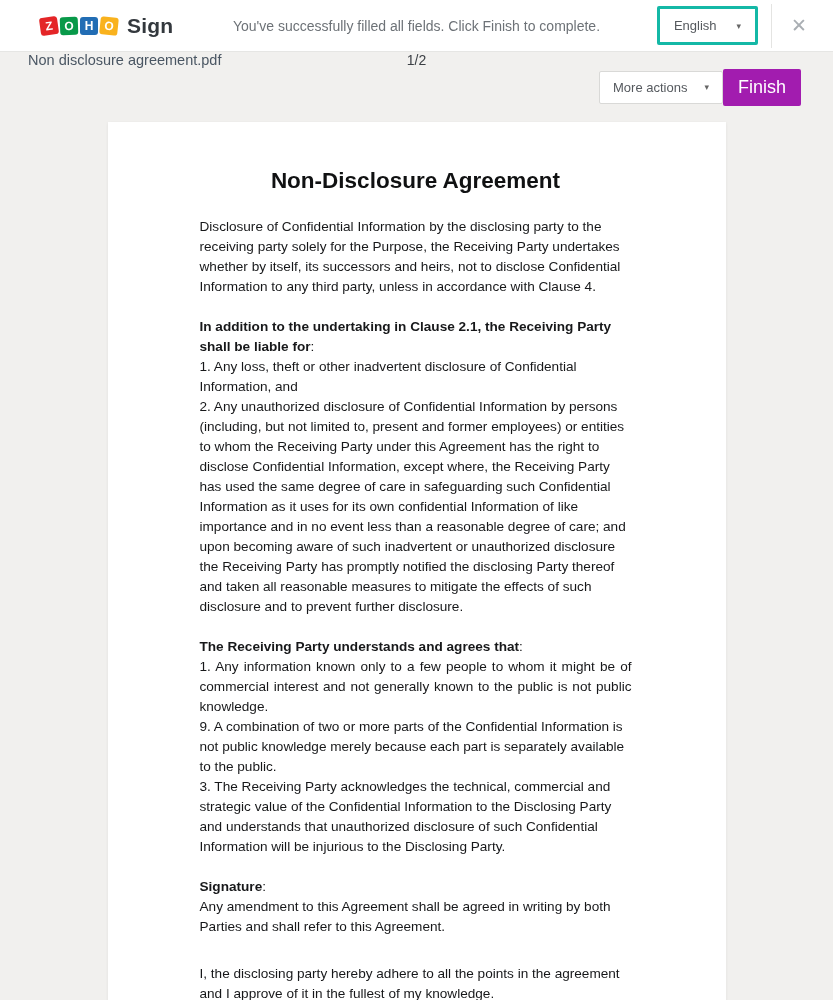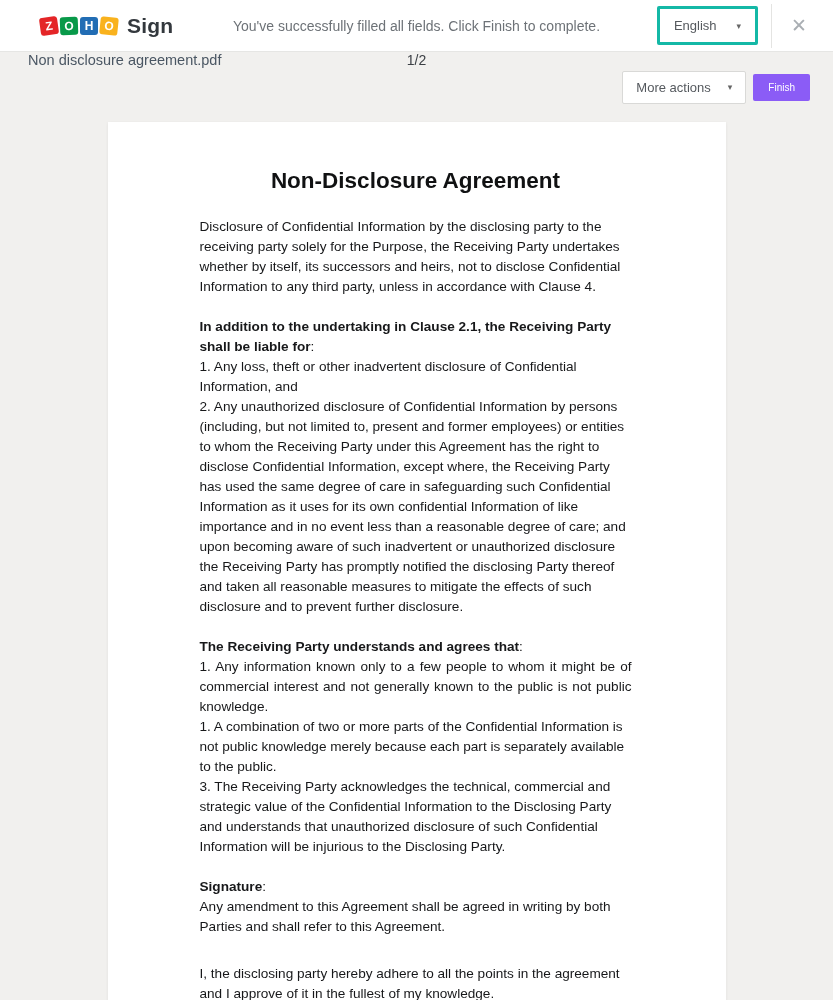--- a/index.html
+++ b/index.html
@@ -48,30 +48,30 @@
     color:#a9aeb3; font-size:19px; line-height:1; padding:2px 6px;
   }
 
   
   .toolbar { height:70px; display:flex; position:relative; }
   .doc-name { padding-left:28px; font-size:14.5px; color:#4a5663; }
   .page-indicator {
     position:absolute; left:50%; transform:translateX(-50%);
     font-size:14px; color:#3b3f44;
   }
-  .toolbar-right { margin-left:auto; display:flex; align-items:center; gap:7px; padding-right:23px; }
+  .toolbar-right { margin-left:auto; display:flex; align-items:center; padding-right:32px; }
   .more-actions {
     display:flex; align-items:center; gap:17px;
     background:#fff; border:1px solid #d9d9d7; border-radius:2px;
     padding:8px 13px; font-size:13px; color:#55595e; cursor:pointer;
     font-family:"Liberation Sans", sans-serif;
   }
   .finish-btn {
-    background:#8b5cf6; color:#ffffff; border:none; border-radius:2px;
-    padding:8px 15px; font-size:10px; cursor:pointer;
+    background:#a21caf; color:#ffffff; border:none; border-radius:2px;
+    padding:8px 15px; font-size:18px; cursor:pointer;
     font-family:"Liberation Sans", sans-serif;
   }
 
   
   .doc-page {
     width:618px; margin:0 auto 22px auto;
     background:#ffffff;
     box-shadow:0 1px 3px rgba(0,0,0,0.07);
     min-height:860px;
     padding:30px 94px 24px 92px;
@@ -145,21 +145,21 @@
 
   <div class="section">
     <p class="heading-line"><span class="b">In addition to the undertaking in Clause 2.1, the Receiving Party shall be liable for</span><span>:</span></p>
     <p class="item">1. Any loss, theft or other inadvertent disclosure of Confidential Information, and</p>
     <p class="item">2. Any unauthorized disclosure of Confidential Information by persons (including, but not limited to, present and former employees) or entities to whom the Receiving Party under this Agreement has the right to disclose Confidential Information, except where, the Receiving Party has used the same degree of care in safeguarding such Confidential Information as it uses for its own confidential Information of like importance and in no event less than a reasonable degree of care; and upon becoming aware of such inadvertent or unauthorized disclosure the Receiving Party has promptly notified the disclosing Party thereof and taken all reasonable measures to mitigate the effects of such disclosure and to prevent further disclosure.</p>
   </div>
 
   <div class="section">
     <p class="heading-line"><span class="b">The Receiving Party understands and agrees that</span><span>:</span></p>
     <p class="item justify">1. Any information known only to a few people to whom it might be of commercial interest and not generally known to the public is not public knowledge.</p>
-    <p class="item">1. A combination of two or more parts of the Confidential Information is not public knowledge merely because each part is separately available to the public.</p>
+    <p class="item">9. A combination of two or more parts of the Confidential Information is not public knowledge merely because each part is separately available to the public.</p>
     <p class="item">3. The Receiving Party acknowledges the technical, commercial and strategic value of the Confidential Information to the Disclosing Party and understands that unauthorized disclosure of such Confidential Information will be injurious to the Disclosing Party.</p>
   </div>
 
 
   <div class="section">
     <p class="heading-line"><span class="b">Signature</span><span>:</span></p>
     <p class="item">Any amendment to this Agreement shall be agreed in writing by both Parties and shall refer to this Agreement.</p>
   </div>
 
   <p class="para closing">I, the disclosing party hereby adhere to all the points in the agreement and I approve of it in the fullest of my knowledge.</p>

